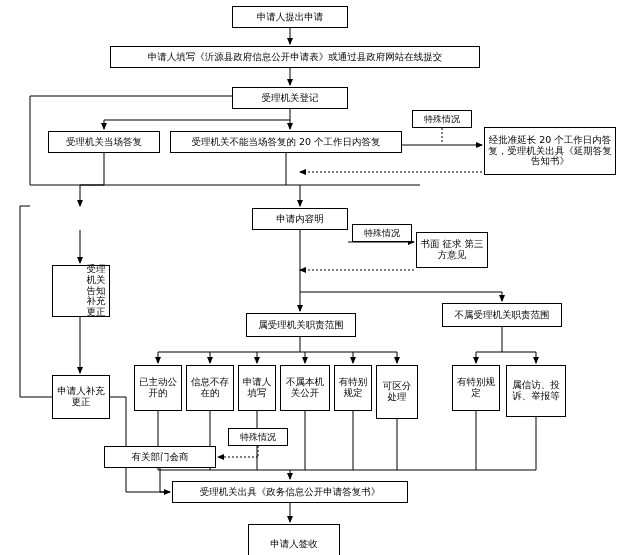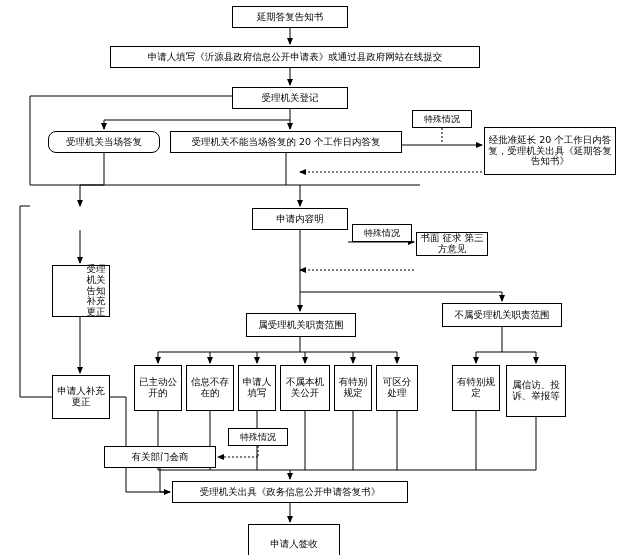--- a/index.html
+++ b/index.html
@@ -110,40 +110,40 @@
       <line x1="258" y1="446" x2="258" y2="457" stroke-dasharray="2,2"></line>
       <line x1="258" y1="457" x2="218" y2="457" stroke-dasharray="2,2" marker-end="url(#ahd)"></line>
 
       <line x1="160" y1="468" x2="160" y2="492"></line>
       <line x1="160" y1="492" x2="170" y2="492"></line>
 
       <line x1="290" y1="503" x2="290" y2="522" marker-end="url(#ah)"></line>
     </g>
   </svg>
 
-  <div class="node" style="left:232px;top:6px;width:116px;height:22px;">延期答复告知书</div>
+  <div class="node" style="left:232px;top:6px;width:116px;height:22px;">申请人提出申请</div>
   <div class="node" style="left:110px;top:46px;width:370px;height:22px;">申请人填写《沂源县政府信息公开申请表》或通过县政府网站在线提交</div>
   <div class="node" style="left:232px;top:87px;width:116px;height:22px;">受理机关登记</div>
-  <div class="node" style="left:48px;top:131px;width:112px;height:22px;border-radius:8px;">受理机关当场答复</div>
+  <div class="node" style="left:48px;top:131px;width:112px;height:22px;">受理机关当场答复</div>
   <div class="node" style="left:170px;top:131px;width:232px;height:22px;">受理机关不能当场答复的 20 个工作日内答复</div>
   <div class="node" style="left:412px;top:110px;width:60px;height:18px;font-size:9px;">特殊情况</div>
   <div class="node" style="left:484px;top:127px;width:132px;height:48px;">经批准延长 20 个工作日内答复，受理机关出具《延期答复告知书》</div>
   <div class="node" style="left:252px;top:208px;width:96px;height:22px;">申请内容明</div>
   <div class="node" style="left:352px;top:224px;width:60px;height:18px;font-size:9px;">特殊情况</div>
-  <div class="node" style="left:416px;top:232px;width:72px;height:24px;">书面 征求 第三方意见</div>
+  <div class="node" style="left:416px;top:232px;width:72px;height:36px;">书面 征求 第三方意见</div>
   <div class="node" style="left:52px;top:265px;width:58px;height:52px;padding-left:32px;">受理机关告知补充更正</div>
   <div class="node" style="left:52px;top:375px;width:58px;height:44px;">申请人补充更正</div>
   <div class="node" style="left:246px;top:313px;width:110px;height:24px;">属受理机关职责范围</div>
   <div class="node" style="left:442px;top:303px;width:120px;height:24px;">不属受理机关职责范围</div>
   <div class="node" style="left:134px;top:365px;width:48px;height:46px;">已主动公开的</div>
   <div class="node" style="left:186px;top:365px;width:48px;height:46px;">信息不存在的</div>
   <div class="node" style="left:238px;top:365px;width:38px;height:46px;">申请人填写</div>
   <div class="node" style="left:280px;top:365px;width:50px;height:46px;">不属本机关公开</div>
   <div class="node" style="left:334px;top:365px;width:38px;height:46px;">有特别规定</div>
-  <div class="node" style="left:376px;top:365px;width:42px;height:46px;">可区分处理</div>
+  <div class="node" style="left:376px;top:365px;width:42px;height:54px;">可区分处理</div>
   <div class="node" style="left:452px;top:365px;width:48px;height:46px;">有特别规定</div>
   <div class="node" style="left:506px;top:365px;width:60px;height:52px;">属信访、投诉、举报等</div>
   <div class="node" style="left:228px;top:428px;width:60px;height:18px;font-size:9px;">特殊情况</div>
   <div class="node" style="left:104px;top:446px;width:112px;height:22px;">有关部门会商</div>
   <div class="node" style="left:172px;top:481px;width:236px;height:22px;">受理机关出具《政务信息公开申请答复书》</div>
   <div class="node" style="left:248px;top:524px;width:92px;height:40px;">申请人签收</div>
 
 </div>
 
 </body></html>

